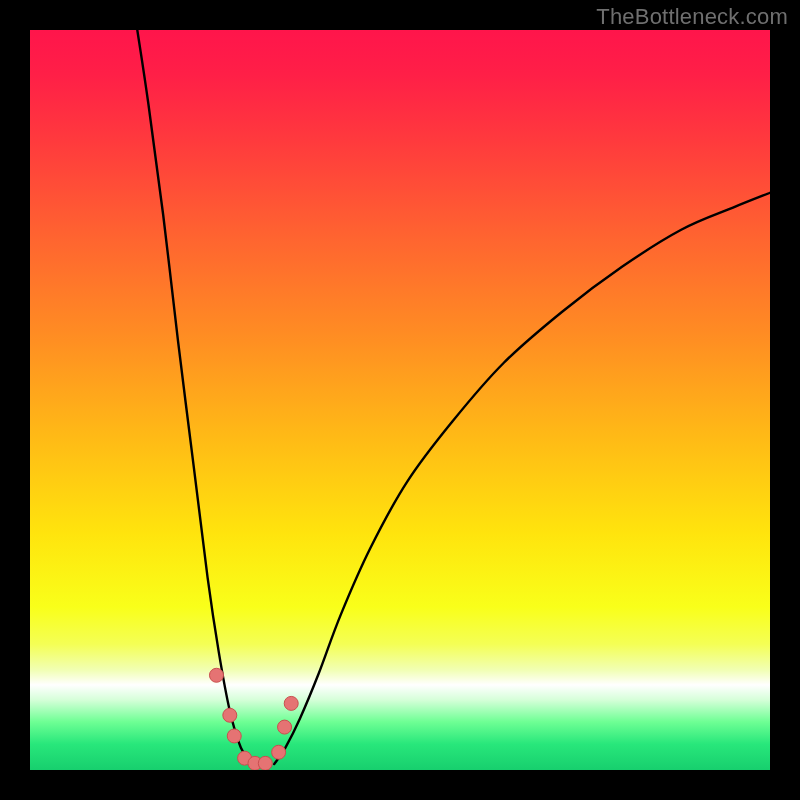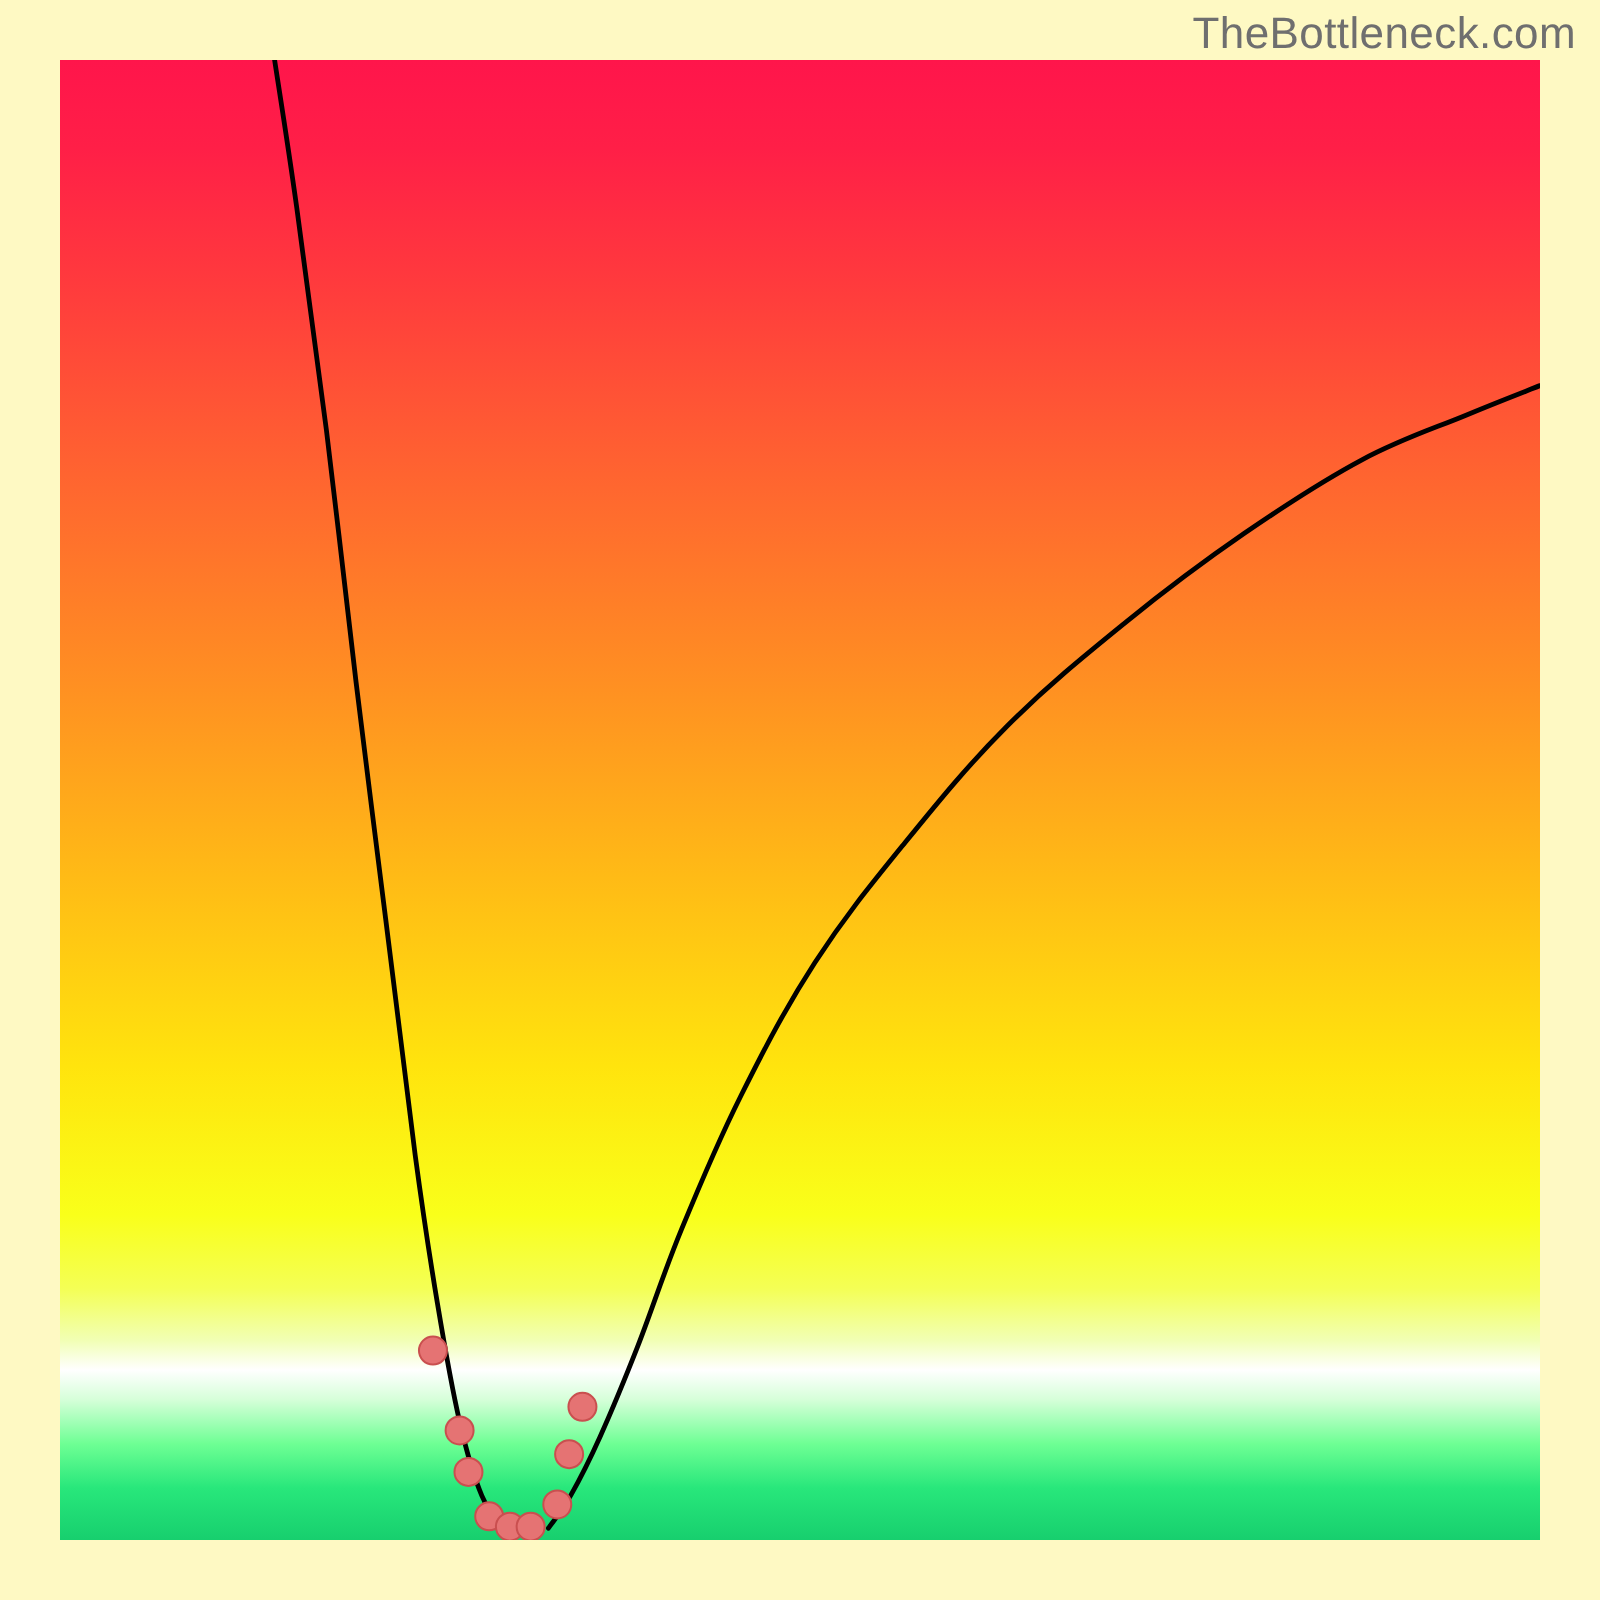--- a/index.html
+++ b/index.html
@@ -6,21 +6,21 @@
     margin: 0;
     padding: 0;
     width: 800px;
     height: 800px;
     overflow: hidden;
     font-family: Arial, Helvetica, sans-serif;
   }
   .frame {
     width: 800px;
     height: 800px;
-    background: #fef9c3;
+    background: #000000;
     position: relative;
   }
   .watermark {
     position: absolute;
     top: 4px;
     right: 12px;
     color: #6f6f6f;
     font-size: 22px;
     font-weight: 400;
     letter-spacing: 0.2px;

